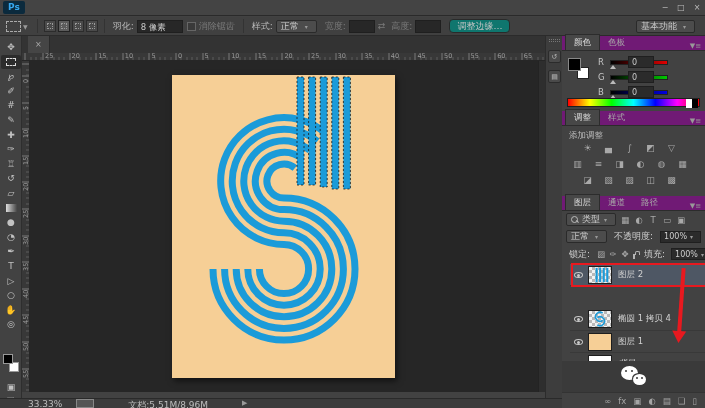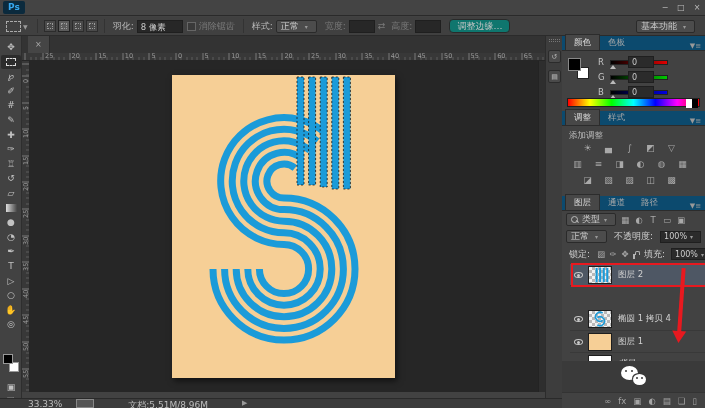--- a/index.html
+++ b/index.html
@@ -86,21 +86,21 @@
   
   #collapsed-strip { position:absolute; left:545px; top:36px; width:17px; height:372px; background:#3d3d3d;
     border-left:1px solid #2c2c2c; }
   .collapse-btn { position:absolute; left:2px; width:13px; height:13px; background:#4a4a4a;
     border:1px solid #2b2b2b; color:#bbb; font-size:7px; text-align:center; line-height:12px; border-radius:2px; }
   .strip-grip { position:absolute; left:3px; top:3px; width:11px; height:3px;
     border-top:1px dotted #777; border-bottom:1px dotted #777; }
 
   
   #dock { position:absolute; left:562px; top:36px; width:143px; height:372px; background:#424242; }
-  .panel-tabs { position:relative; height:15px; background:#0c4a6e; border-bottom:1px solid #2c2c2c;
+  .panel-tabs { position:relative; height:15px; background:#701a75; border-bottom:1px solid #2c2c2c;
     display:flex; align-items:flex-end; padding-left:3px; }
   .panel-tab { padding:2px 8px 1px; font-size:8.5px; color:#a8a8a8; }
   .panel-tab.active { background:#474747; color:#ddd; border:1px solid #2c2c2c; border-bottom:none; }
   .panel-menu { margin-left:auto; margin-right:4px; color:#999; font-size:7px; }
 
   
   #color-swatchpair { position:absolute; left:6px; top:22px; width:24px; height:24px; }
   #color-swatchpair .bg { position:absolute; left:9px; top:9px; width:12px; height:12px; background:#fff; border:1px solid #222; }
   #color-swatchpair .fg { position:absolute; left:0; top:0; width:13px; height:13px; background:#000; border:1px solid #888; }
   .chan-row { position:absolute; left:36px; height:12px; display:flex; align-items:center; gap:4px; }

